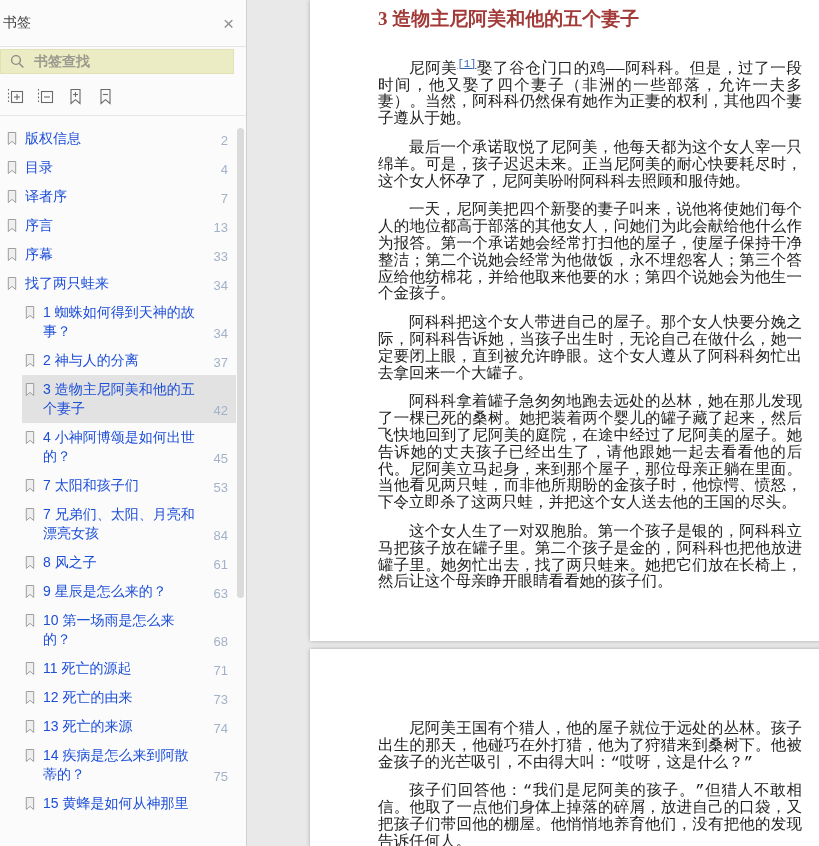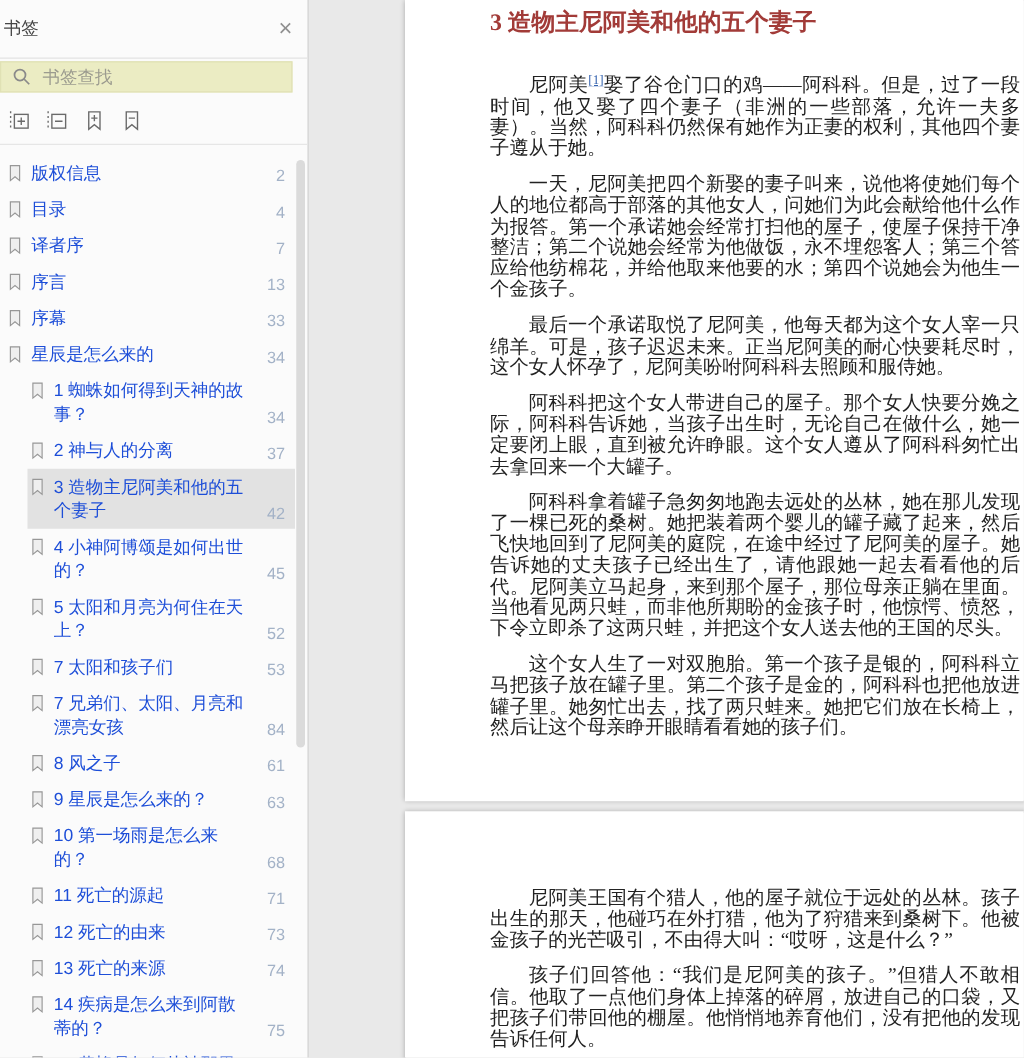--- a/index.html
+++ b/index.html
@@ -1,38 +1,38 @@
 <!DOCTYPE html>
 <html style="--chapter_title: #a23b38; --footnote_link: #3563af; --search_bg: #ebecc3; --page_number: #a3b2c7; --selected_bg: #e2e2e2;"><head>
 <meta charset="utf-8">
 <style>
   html,body{margin:0;padding:0;}
   body{
     width:819px;height:846px;overflow:hidden;
     font-family:"Liberation Sans","DejaVu Sans",sans-serif;
     background:#e9e9e9;
   }
-  .app{display:flex;width:819px;height:846px;gap:14px;}
+  .app{display:flex;width:819px;height:846px;}
 
   
   .sidebar{
     width:247px;min-width:247px;box-sizing:border-box;height:846px;
     background:#fbfbfb;border-right:1px solid #cfcfcf;position:relative;
     overflow:hidden;
   }
   .sb-header{
     height:47px;box-sizing:border-box;border-bottom:1px solid #e4e4e4;
     display:flex;align-items:center;justify-content:space-between;
     padding:0 12px 0 3px;font-size:14px;color:#454545;
   }
   .sb-close{font-size:19px;color:#909090;line-height:1;cursor:default;font-weight:300;}
   .sb-search{
     margin:2px 12px 0 0;height:25px;background:var(--search_bg,#ebecc3);
     border:1px solid #e0e1b4;box-sizing:border-box;
-    display:flex;align-items:center;padding-left:9px;gap:9px;
+    display:flex;align-items:center;padding-left:9px;gap:9px;font-weight:bold;
   }
   .sb-search svg{flex-shrink:0;}
   .sb-search .ph{font-size:14px;color:#9b9b8f;}
   .sb-toolbar{
     padding:13px 0 9px 6px;display:flex;gap:11px;border-bottom:1px solid #e6e6e6;
   }
   .tb-icon{width:19px;height:19px;display:inline-block;}
   .sb-list{padding-top:8px;}
   .bm-item{
     position:relative;display:flex;align-items:flex-start;
@@ -61,23 +61,23 @@
   .page1{top:0;height:641px;}
   .page2{top:649px;height:260px;}
   .page-inner{padding:8px 0 0 68px;width:424px;}
   .page2 .page-inner{padding-top:62px;}
   h1.chapter{
     font-family:"Liberation Serif","DejaVu Serif",serif;
     font-size:19px;font-weight:bold;color:var(--chapter_title,#a23b38);
     margin:0 0 30px 0;line-height:1.2;
   }
   .page p{
-    font-family:Liberation Serif, serif;
+    font-family:Liberation Mono, monospace;
     font-size:15.5px;line-height:16.8px;color:#222;
-    text-align:justify;text-indent:2em;margin:0 0 12px 0;
+    text-align:justify;text-indent:2em;margin:10px 0 12px 0;
   }
   .fnref{
     font-size:10.5px;color:var(--footnote_link,#3563af);
     text-decoration:underline;vertical-align:super;line-height:0;
   }
 </style>
 </head>
 <body>
 
 <div class="app">
@@ -171,21 +171,21 @@
     </svg>
     <span class="bm-label">序幕</span>
     <span class="bm-page">33</span>
   </div>
 
   <div class="bm-item lv0 expanded">
 
     <svg class="bm-icon" viewBox="0 0 13 16">
       <path d="M2.5 1.5 h8 v13 l-4 -3.4 l-4 3.4 z"></path>
     </svg>
-    <span class="bm-label">星辰是怎么来的</span>
+    <span class="bm-label">找了两只蛙来</span>
     <span class="bm-page">34</span>
   </div>
 
   <div class="bm-item lv1">
 
     <svg class="bm-icon" viewBox="0 0 13 16">
       <path d="M2.5 1.5 h8 v13 l-4 -3.4 l-4 3.4 z"></path>
     </svg>
     <span class="bm-label">1 蜘蛛如何得到天神的故事？</span>
     <span class="bm-page">34</span>
@@ -211,28 +211,20 @@
 
   <div class="bm-item lv1">
 
     <svg class="bm-icon" viewBox="0 0 13 16">
       <path d="M2.5 1.5 h8 v13 l-4 -3.4 l-4 3.4 z"></path>
     </svg>
     <span class="bm-label">4 小神阿博颂是如何出世的？</span>
     <span class="bm-page">45</span>
   </div>
 
-  <div class="bm-item lv1">
-
-    <svg class="bm-icon" viewBox="0 0 13 16">
-      <path d="M2.5 1.5 h8 v13 l-4 -3.4 l-4 3.4 z"></path>
-    </svg>
-    <span class="bm-label">5 太阳和月亮为何住在天上？</span>
-    <span class="bm-page">52</span>
-  </div>
 
   <div class="bm-item lv1">
 
     <svg class="bm-icon" viewBox="0 0 13 16">
       <path d="M2.5 1.5 h8 v13 l-4 -3.4 l-4 3.4 z"></path>
     </svg>
     <span class="bm-label">7 太阳和孩子们</span>
     <span class="bm-page">53</span>
   </div>
 
@@ -320,22 +312,22 @@
 
     <div class="sb-scroll"></div>
   </aside>
 
   <main class="viewer">
     <div class="page page1">
       <div class="page-inner">
         <h1 class="chapter">3 造物主尼阿美和他的五个妻子</h1>
         <div>
             <p><span>尼阿美</span><sup class="fnref">[1]</sup><span>娶了谷仓门口的鸡——阿科科。但是，过了一段时间，他又娶了四个妻子（非洲的一些部落，允许一夫多妻）。当然，阿科科仍然保有她作为正妻的权利，其他四个妻子遵从于她。</span></p>
+            <p>最后一个承诺取悦了尼阿美，他每天都为这个女人宰一只绵羊。可是，孩子迟迟未来。正当尼阿美的耐心快要耗尽时，这个女人怀孕了，尼阿美吩咐阿科科去照顾和服侍她。</p>
             <p>一天，尼阿美把四个新娶的妻子叫来，说他将使她们每个人的地位都高于部落的其他女人，问她们为此会献给他什么作为报答。第一个承诺她会经常打扫他的屋子，使屋子保持干净整洁；第二个说她会经常为他做饭，永不埋怨客人；第三个答应给他纺棉花，并给他取来他要的水；第四个说她会为他生一个金孩子。</p>
-            <p>最后一个承诺取悦了尼阿美，他每天都为这个女人宰一只绵羊。可是，孩子迟迟未来。正当尼阿美的耐心快要耗尽时，这个女人怀孕了，尼阿美吩咐阿科科去照顾和服侍她。</p>
             <p>阿科科把这个女人带进自己的屋子。那个女人快要分娩之际，阿科科告诉她，当孩子出生时，无论自己在做什么，她一定要闭上眼，直到被允许睁眼。这个女人遵从了阿科科匆忙出去拿回来一个大罐子。</p>
             <p>阿科科拿着罐子急匆匆地跑去远处的丛林，她在那儿发现了一棵已死的桑树。她把装着两个婴儿的罐子藏了起来，然后飞快地回到了尼阿美的庭院，在途中经过了尼阿美的屋子。她告诉她的丈夫孩子已经出生了，请他跟她一起去看看他的后代。尼阿美立马起身，来到那个屋子，那位母亲正躺在里面。当他看见两只蛙，而非他所期盼的金孩子时，他惊愕、愤怒，下令立即杀了这两只蛙，并把这个女人送去他的王国的尽头。</p>
             <p>这个女人生了一对双胞胎。第一个孩子是银的，阿科科立马把孩子放在罐子里。第二个孩子是金的，阿科科也把他放进罐子里。她匆忙出去，找了两只蛙来。她把它们放在长椅上，然后让这个母亲睁开眼睛看看她的孩子们。</p>
           </div>
       </div>
     </div>
     <div class="page page2">
       <div class="page-inner">
         <div>
             <p>尼阿美王国有个猎人，他的屋子就位于远处的丛林。孩子出生的那天，他碰巧在外打猎，他为了狩猎来到桑树下。他被金孩子的光芒吸引，不由得大叫：“哎呀，这是什么？”</p>

